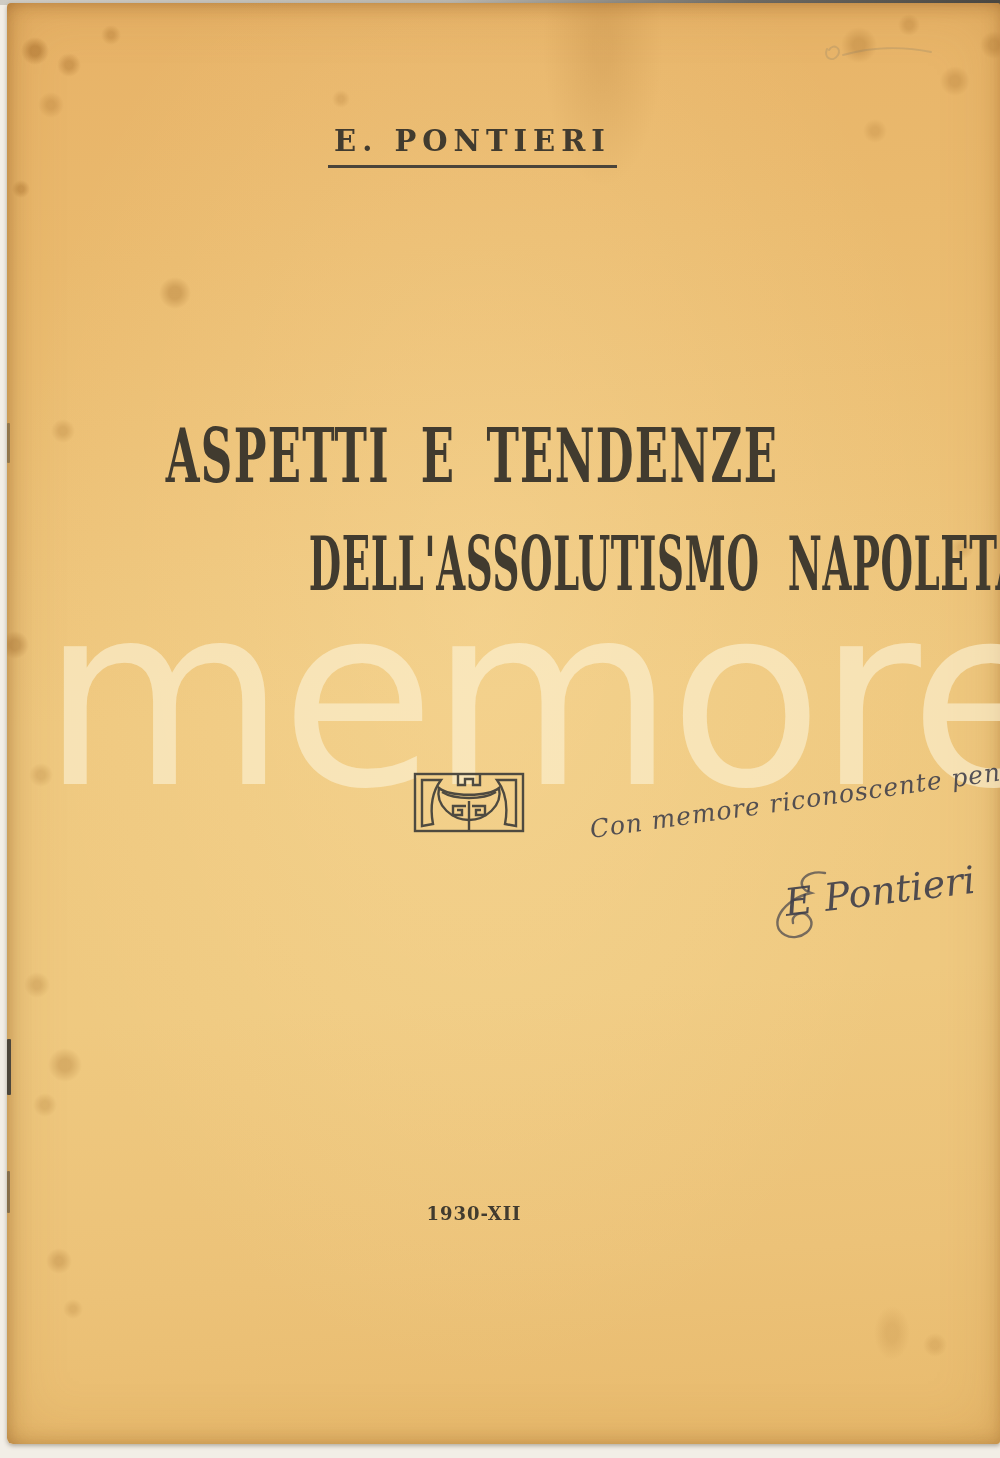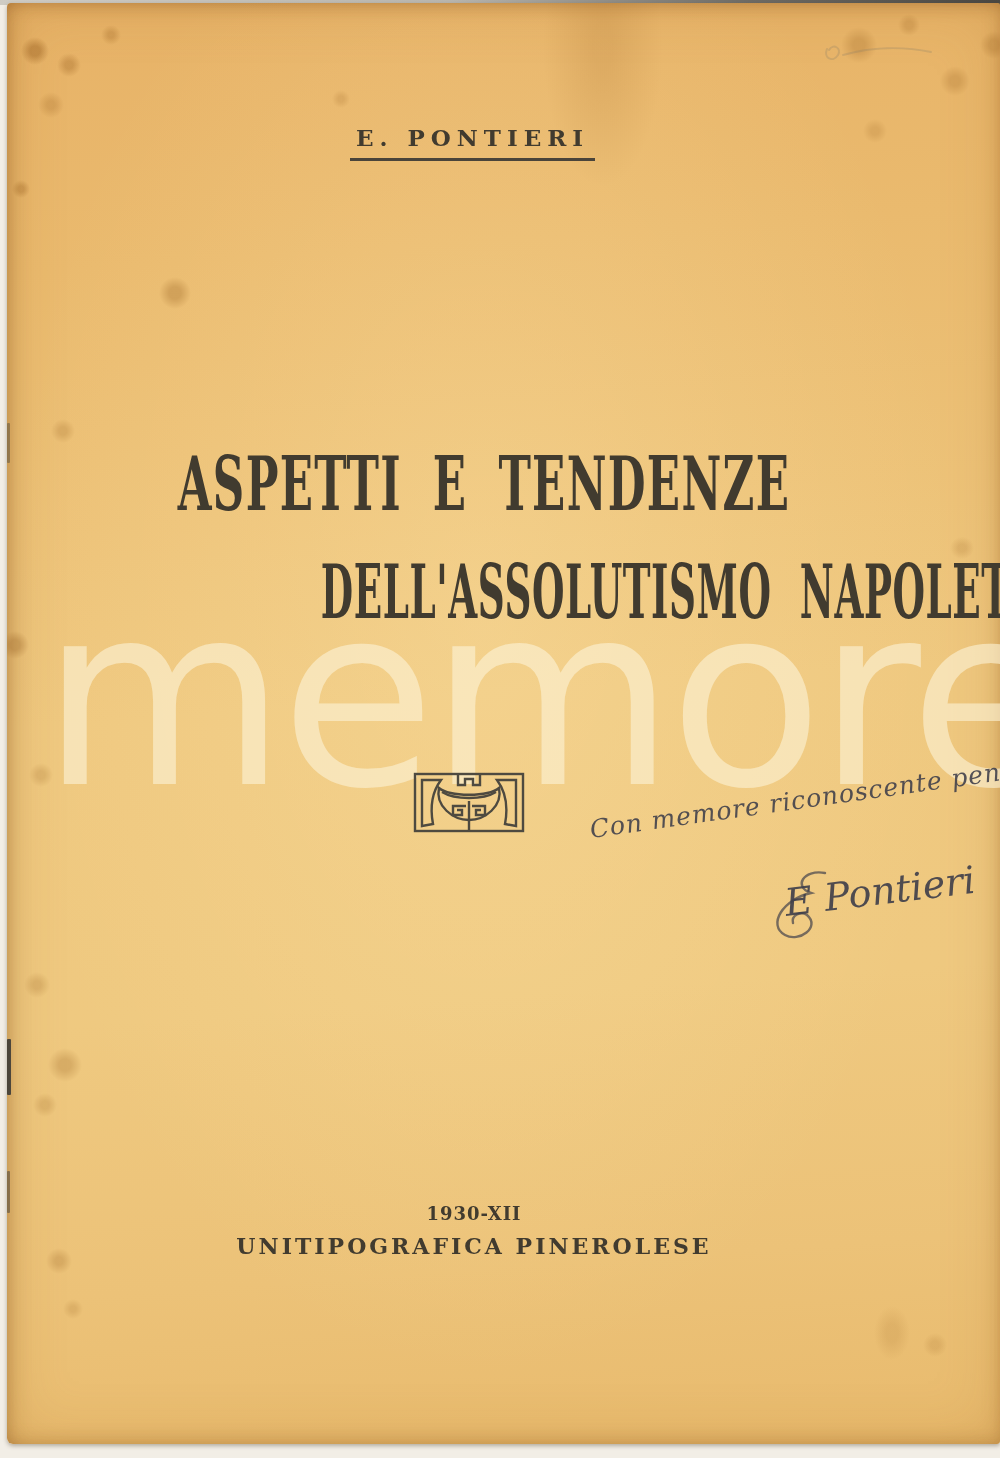--- a/index.html
+++ b/index.html
@@ -65,24 +65,24 @@
     position:absolute;left:34px;top:568px;z-index:2;
     font-family:"DejaVu Sans","Liberation Sans",sans-serif;
     font-size:252px;line-height:1;letter-spacing:-6px;
     color:rgba(251,242,213,.62);
     white-space:nowrap;user-select:none;
   }
   
   .print{color:#413b2f;z-index:4;}
   .author-row{position:absolute;left:0;top:121px;width:912px;text-align:center;}
   .author-row span{
-    display:inline-block;font-weight:bold;font-size:23px;letter-spacing:6px;
+    display:inline-block;font-weight:bold;font-size:29px;letter-spacing:6px;
     border-bottom:3px solid #4a443a;padding:0 6px 7px 6px;margin-left:19px;
   }
-  .title-block{position:absolute;left:0;top:448px;width:930px;text-align:center;margin-left:12px;}
+  .title-block{position:absolute;left:0;top:420px;width:930px;text-align:center;}
   .title-line{font-weight:bold;white-space:nowrap;}
   .title-line .tx{display:inline-block;font-size:66px;line-height:1;}
   .t1 .tx{transform:scale(.66,1.12);word-spacing:22px;letter-spacing:2px;}
   .t2 .tx{transform:scale(.565,1.12);word-spacing:26px;letter-spacing:1px;}
   .t2{margin-top:42px;}
   
   .printer-mark{position:absolute;left:406px;top:768px;width:112px;height:64px;z-index:4;}
   
   .pencil-mark{position:absolute;left:810px;top:26px;width:120px;height:44px;z-index:4;opacity:.5;}
   
@@ -147,16 +147,15 @@
     </svg>
 
     <div class="handwriting dedication">Con memore riconoscente pensiero</div>
     <svg class="sig-flourish" viewBox="0 0 110 100">
       <path d="M62 8 C40 4 30 22 48 28 C20 34 4 60 22 70 C36 78 58 62 44 50 C38 46 28 50 30 58" fill="none" stroke="#3e3e4a" stroke-width="2.4" stroke-linecap="round" opacity=".85"></path>
     </svg>
     <div class="handwriting signature">E Pontieri</div>
 
     <div class="imprint print">
       <div class="imprint-year">1930-XII</div>
-      <div class="imprint-printer">UNITIPOGRAFICA PINEROLESE</div>
     </div>
   </div>
 </div>
 
 </body></html>

